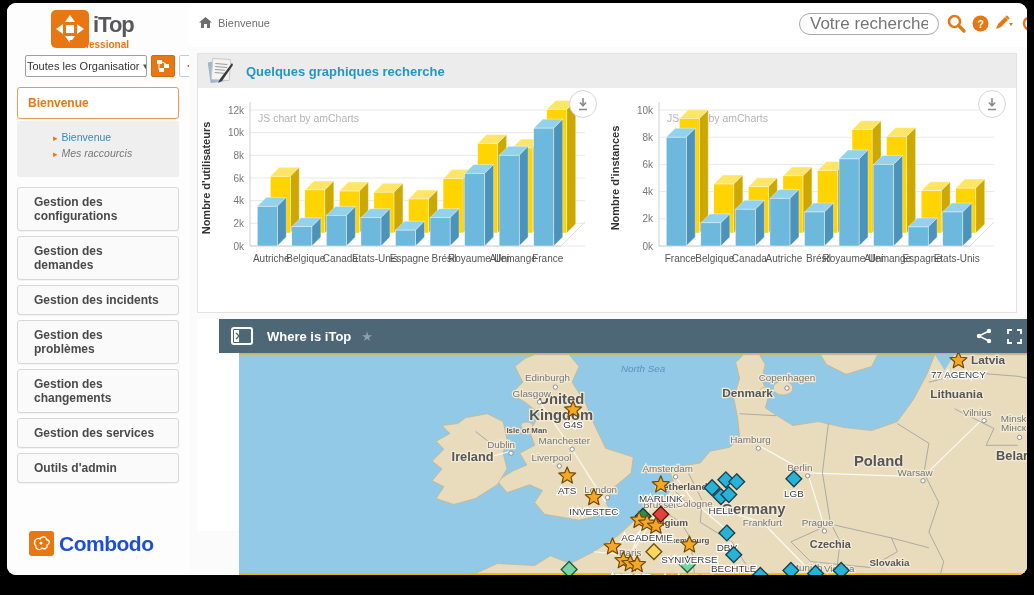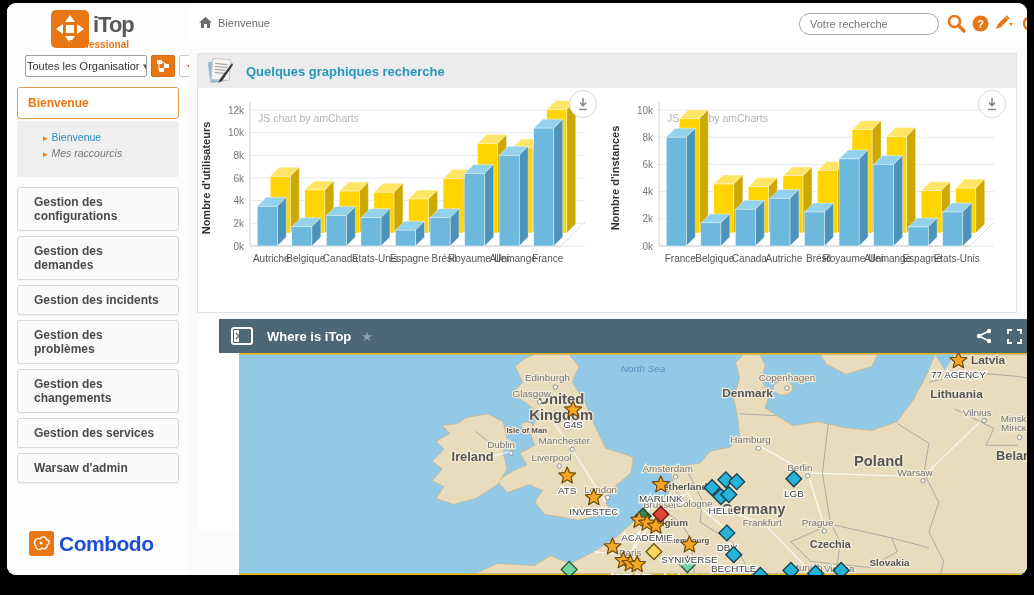--- a/index.html
+++ b/index.html
@@ -16,35 +16,35 @@
   .org-row{position:absolute;left:18px;top:52px;display:flex;gap:4px;align-items:center;}
   .org-select{width:118px;height:20px;border:1px solid #9f9f9f;border-radius:2px;background:#fff;
     font-size:11px;color:#333;display:flex;align-items:center;justify-content:space-between;padding:0 1px;overflow:hidden;white-space:nowrap;}
   .org-select .car{color:#555;font-size:8px;margin-left:2px;}
   .sq-btn{width:22px;height:20px;border-radius:2px;display:flex;align-items:center;justify-content:center;}
   .sq-btn.orange{background:#e87613;border:1px solid #d06a10;}
   .sq-btn.white{background:#fff;border:1px solid #c9c9c9;}
   .menu{position:absolute;left:10px;top:84px;width:162px;}
   .menu-active{border:1px solid #e89a4e;border-radius:3px;background:#fff;color:#e87613;font-weight:bold;
     font-size:12px;padding:8px 10px;}
-  .menu-sub{background:#efefef;border-radius:2px;margin-top:2px;padding:10px 6px 14px 26px;margin-bottom:10px;}
+  .menu-sub{background:#efefef;border-radius:2px;margin-top:2px;padding:10px 6px 14px 36px;margin-bottom:10px;}
   .menu-sub .lnk{font-size:10.5px;display:block;margin-bottom:4px;text-decoration:none;position:relative;}
   .menu-sub .lnk .bul{color:#e87613;margin-right:4px;font-size:9px;}
   .lnk.blue{color:#2e8fc0;}
   .lnk.gray{color:#777;font-style:italic;}
   .menu-sec{background:#fafafa;border:1px solid #d8d8d8;border-radius:3px;margin-bottom:5px;
     font-size:12px;font-weight:bold;color:#4a4a4a;padding:7px 16px;box-shadow:0 1px 1px rgba(0,0,0,0.04);cursor:pointer;}
   .combodo{position:absolute;left:22px;top:528px;display:flex;align-items:center;gap:5px;}
   .combodo .sq{width:25px;height:25px;background:#e87613;border-radius:3px;position:relative;}
   .combodo .nm{font-size:21px;font-weight:bold;color:#1d4ed8;letter-spacing:-0.5px;}
   
   .topbar{position:absolute;left:182px;top:0;width:838px;height:44px;background:#fff;}
   .crumb{position:absolute;left:10px;top:14px;display:flex;align-items:center;gap:6px;font-size:11px;color:#6d6d6d;}
   .search-wrap{position:absolute;right:88px;top:10px;display:flex;align-items:center;}
-  .search-input{width:118px;height:20px;border:1px solid #a9a9a9;border-radius:11px;padding:0 10px;font-size:11px;color:#444;outline:none;}
+  .search-input{width:118px;height:20px;border:1px solid #a9a9a9;border-radius:11px;padding:0 10px;font-size:17px;color:#444;outline:none;}
   .tb-ico{position:absolute;top:9px;width:22px;height:22px;display:flex;align-items:center;justify-content:center;cursor:pointer;}
   
   .main{position:absolute;left:182px;top:44px;width:838px;height:528px;background:#fbfbfb;}
   .panel{position:absolute;left:8px;width:818px;background:#fff;border:1px solid #e2e2e2;}
   .charts-panel{top:6px;height:258px;}
   .panel-head{height:34px;background:#ececec;display:flex;align-items:center;gap:10px;padding-left:8px;}
   .panel-title{color:#2596be;font-weight:bold;font-size:13px;}
   .charts-row{display:flex;}
   .chartbox{position:relative;width:409px;height:214px;}
   .dl-btn{position:absolute;right:10px;top:2px;width:26px;height:26px;border:1px solid #d5d5d5;border-radius:50%;
@@ -107,21 +107,21 @@
           <span class="lnk blue"><span class="bul">▸</span>Bienvenue</span>
           <span class="lnk gray"><span class="bul">▸</span>Mes raccourcis</span>
         </div>
       <div id="sidebar-sections">
           <div class="menu-sec">Gestion des configurations</div>
           <div class="menu-sec">Gestion des demandes</div>
           <div class="menu-sec">Gestion des incidents</div>
           <div class="menu-sec">Gestion des problèmes</div>
           <div class="menu-sec">Gestion des changements</div>
           <div class="menu-sec">Gestion des services</div>
-          <div class="menu-sec">Warsaw d'admin</div>
+          <div class="menu-sec">Outils d'admin</div>
         </div>
     </div>
 
     <div class="combodo">
       <div class="sq">
         <svg width="25" height="25" viewBox="0 0 25 25">
           <path d="M6 14 C4 10, 8 6, 11 8 C12 5, 17 5, 18 9 C21 9, 21 13, 18 14 C19 17, 15 19, 13 17 C11 20, 6 18, 7 15 Z" fill="none" stroke="#fff" stroke-width="1.3"></path>
           <circle cx="12" cy="12" r="1.5" fill="#fff"></circle>
         </svg>
       </div>

